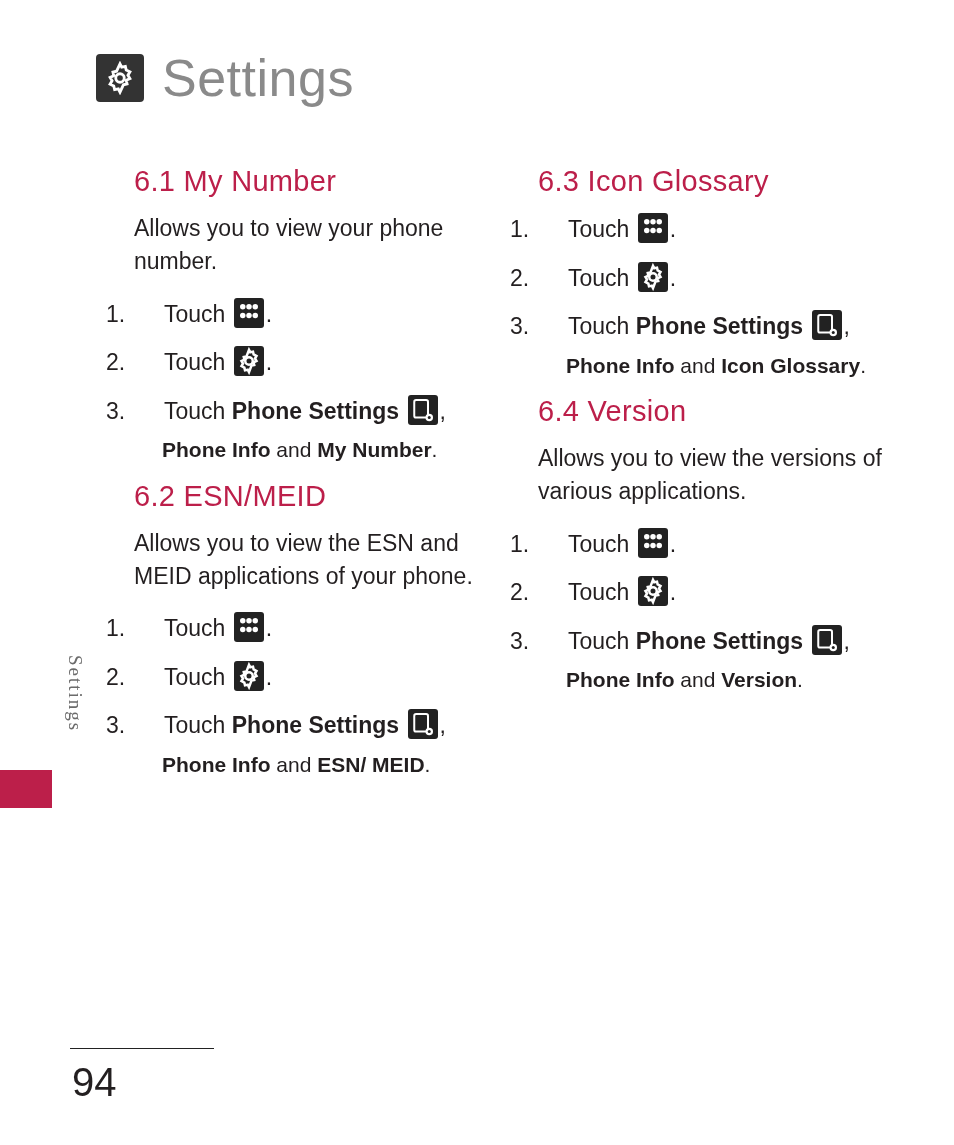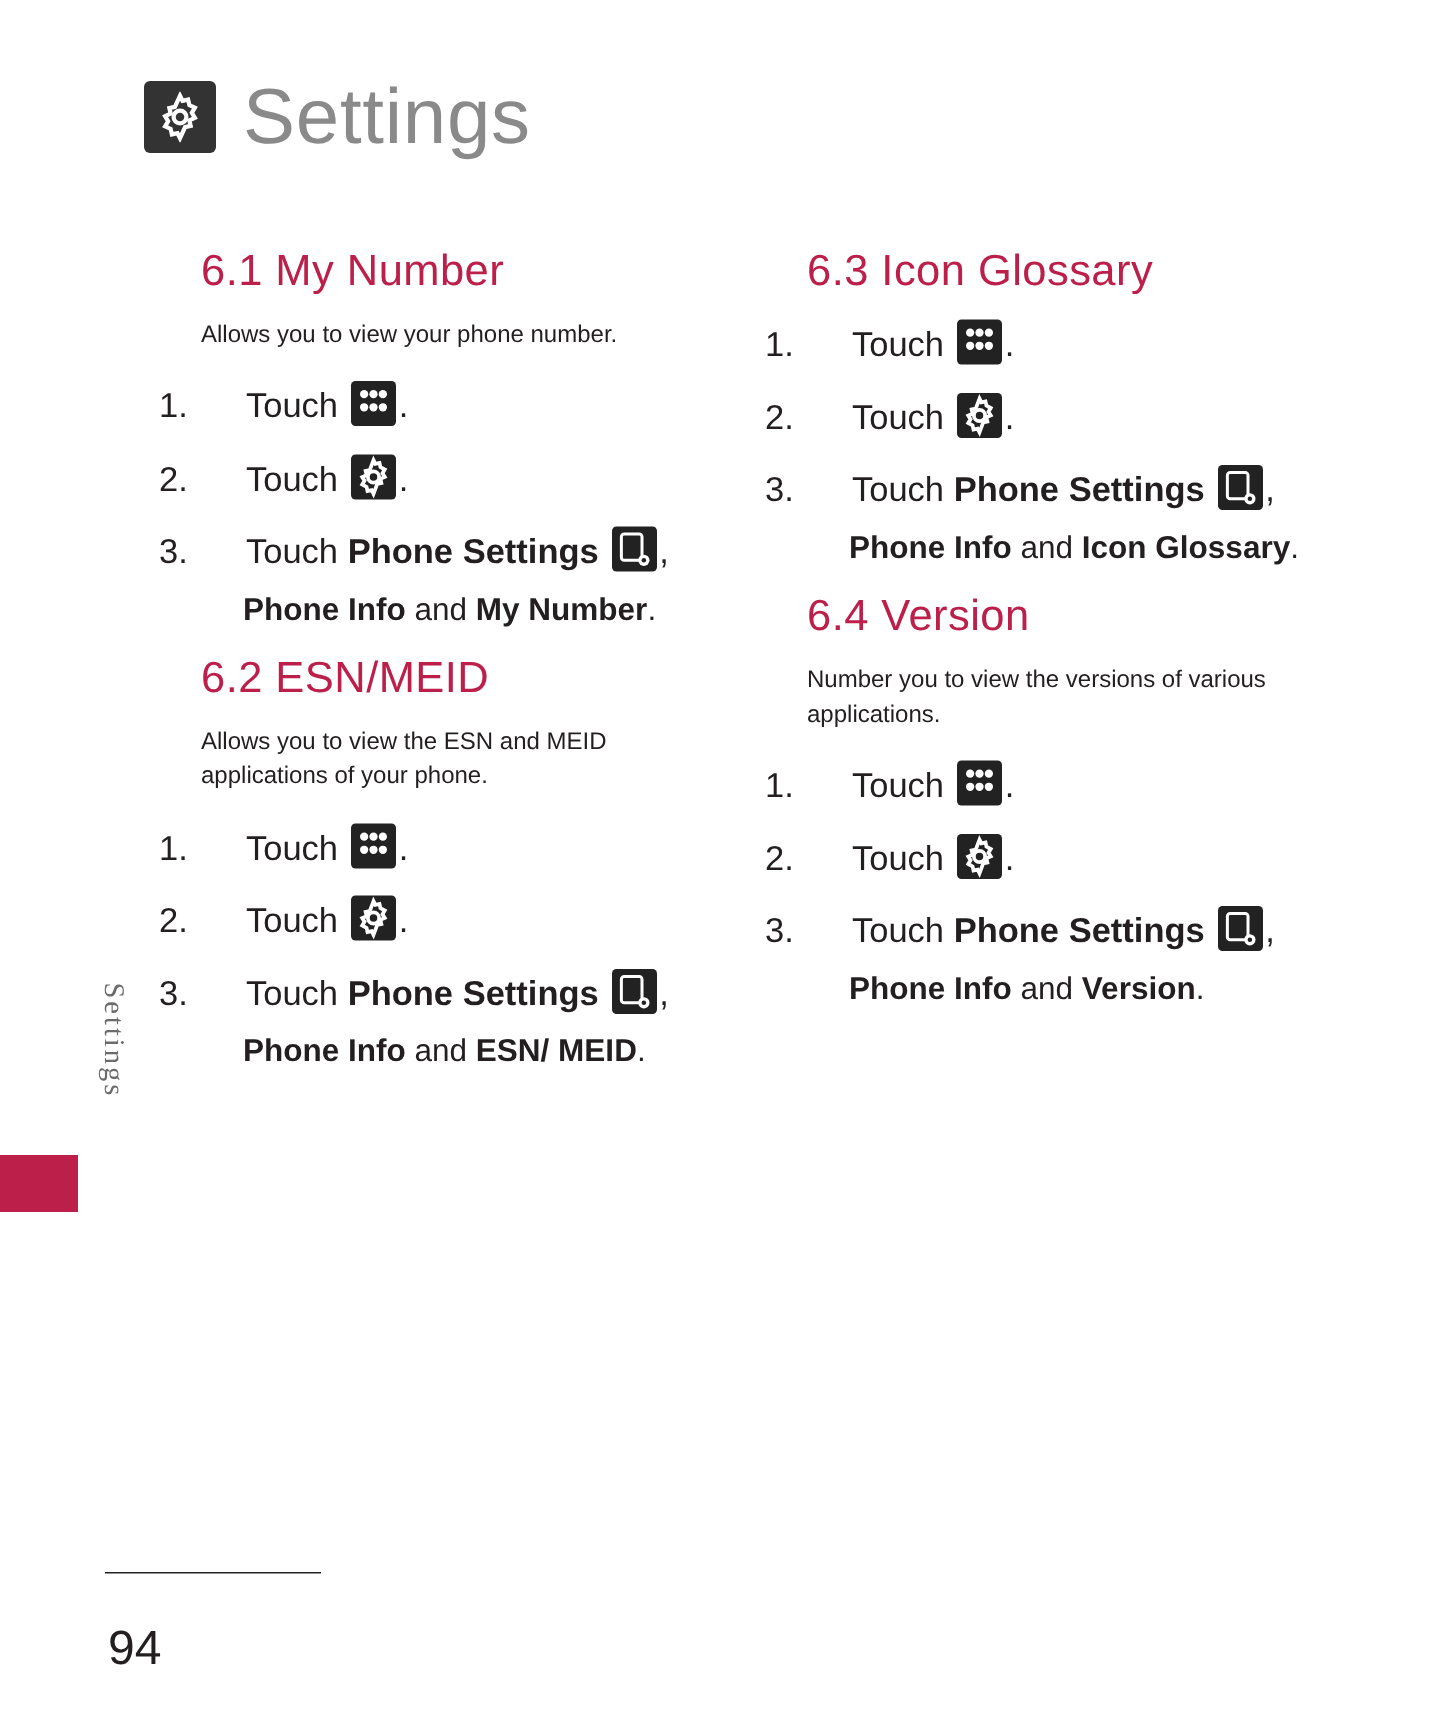--- a/index.html
+++ b/index.html
@@ -55,21 +55,21 @@
     width: 350px;
   }
   .section-heading {
     color: #bc1f4a;
     font-size: 29px;
     font-weight: 400;
     margin: 0 0 14px 0;
     letter-spacing: 0.3px;
   }
   .section-desc {
-    font-size: 16px;
+    font-size: 23px;
     line-height: 1.45;
     margin: 0 0 18px 0;
     color: #231f20;
   }
   .step {
     font-size: 23px;
     line-height: 1.5;
     margin: 0 0 14px 0;
     padding-left: 28px;
     text-indent: -28px;
@@ -123,23 +123,22 @@
     left: 70px;
     right: 740px;
     top: 1048px;
     height: 1px;
     background: #222;
   }
   .page-number {
     position: absolute;
     left: 72px;
     top: 1060px;
-    font-size: 32px;
+    font-size: 40px;
     color: #231f20;
-    margin-top: 20px;
   }
   .gap-top { margin-top: 8px; }
 </style>
 </head>
 <body>
 
 <div class="page">
 
   <div class="title-row">
     <span class="title-icon">
@@ -301,21 +300,21 @@
             </svg>
         </span><span>,</span>
       </p>
       <p class="step-extra">
         <span class="bold">Phone Info</span>
         <span>and</span>
         <span class="bold">Icon Glossary</span><span>.</span>
       </p>
 
       <h2 class="section-heading gap-top">6.4 Version</h2>
-      <p class="section-desc">Number you to view the versions of various applications.</p>
+      <p class="section-desc">Allows you to view the versions of various applications.</p>
 
       <p class="step">
         <span class="step-num">1.</span>
         <span>Touch</span>
         <span class="inline-icon">
           <svg viewBox="0 0 24 24" width="30" height="30">
               <g fill="#fff">
                 <circle cx="7" cy="7" r="2.2"></circle>
                 <circle cx="12" cy="7" r="2.2"></circle>
                 <circle cx="17" cy="7" r="2.2"></circle>

